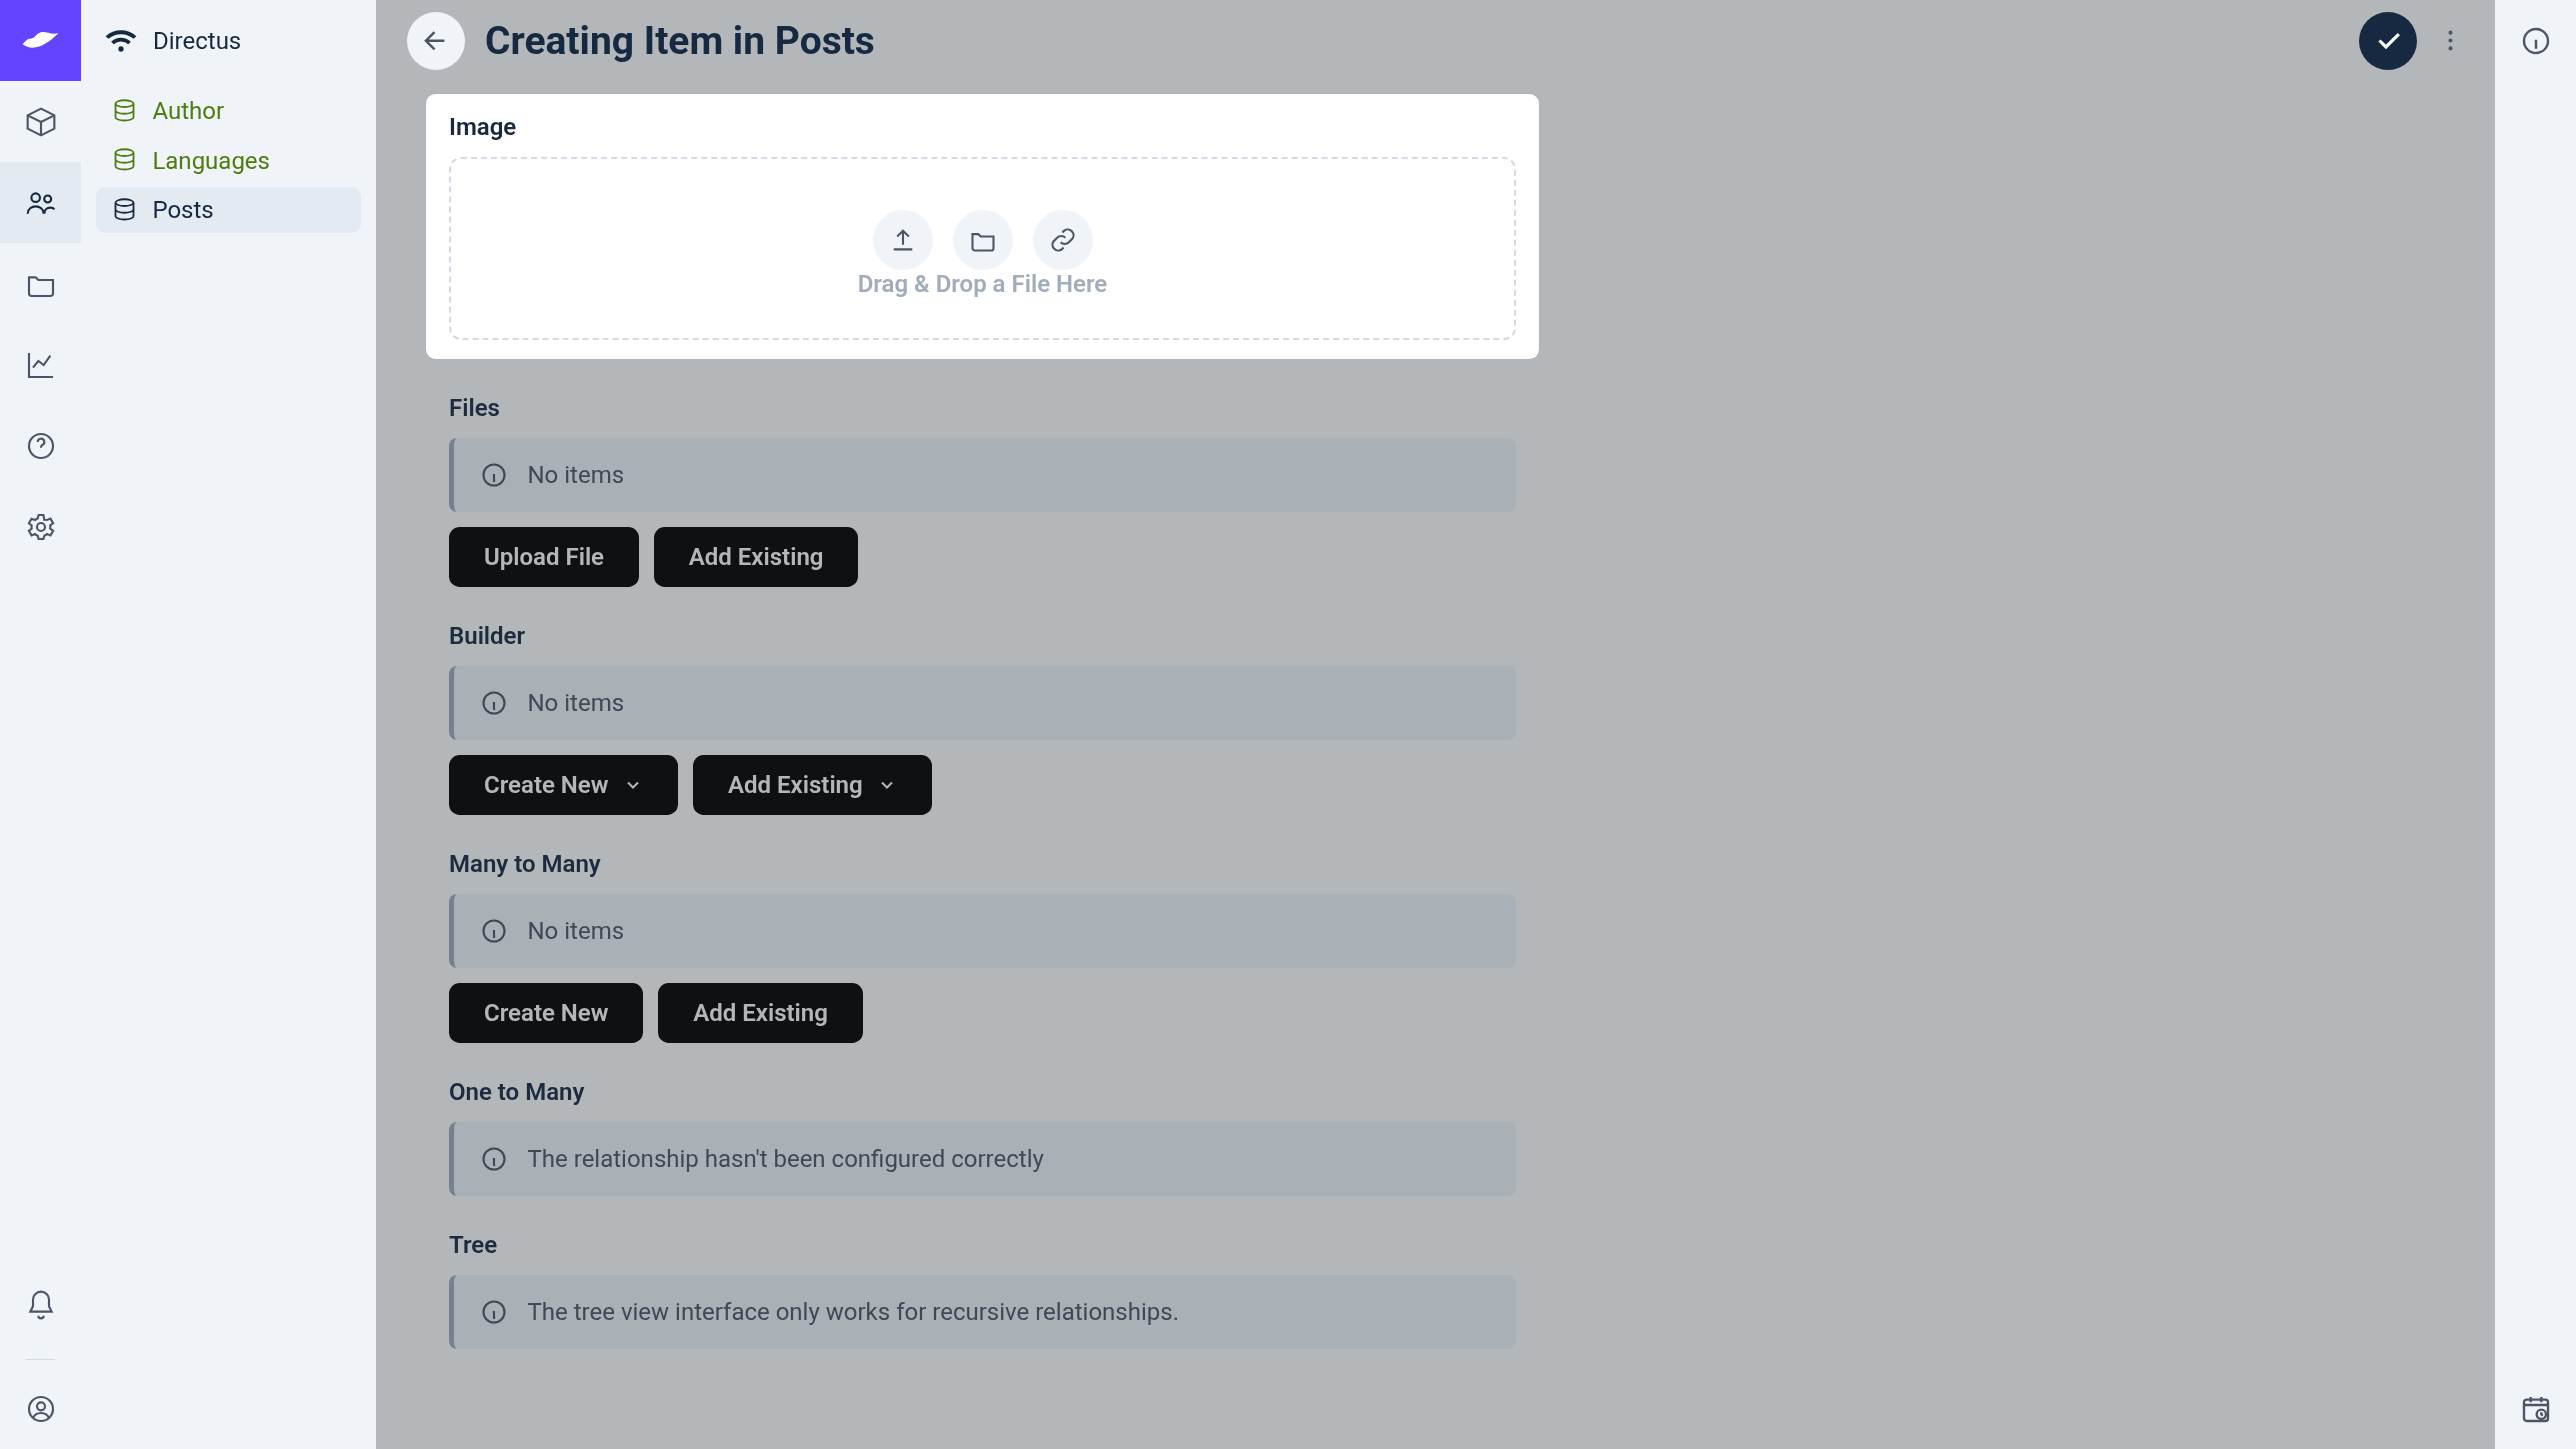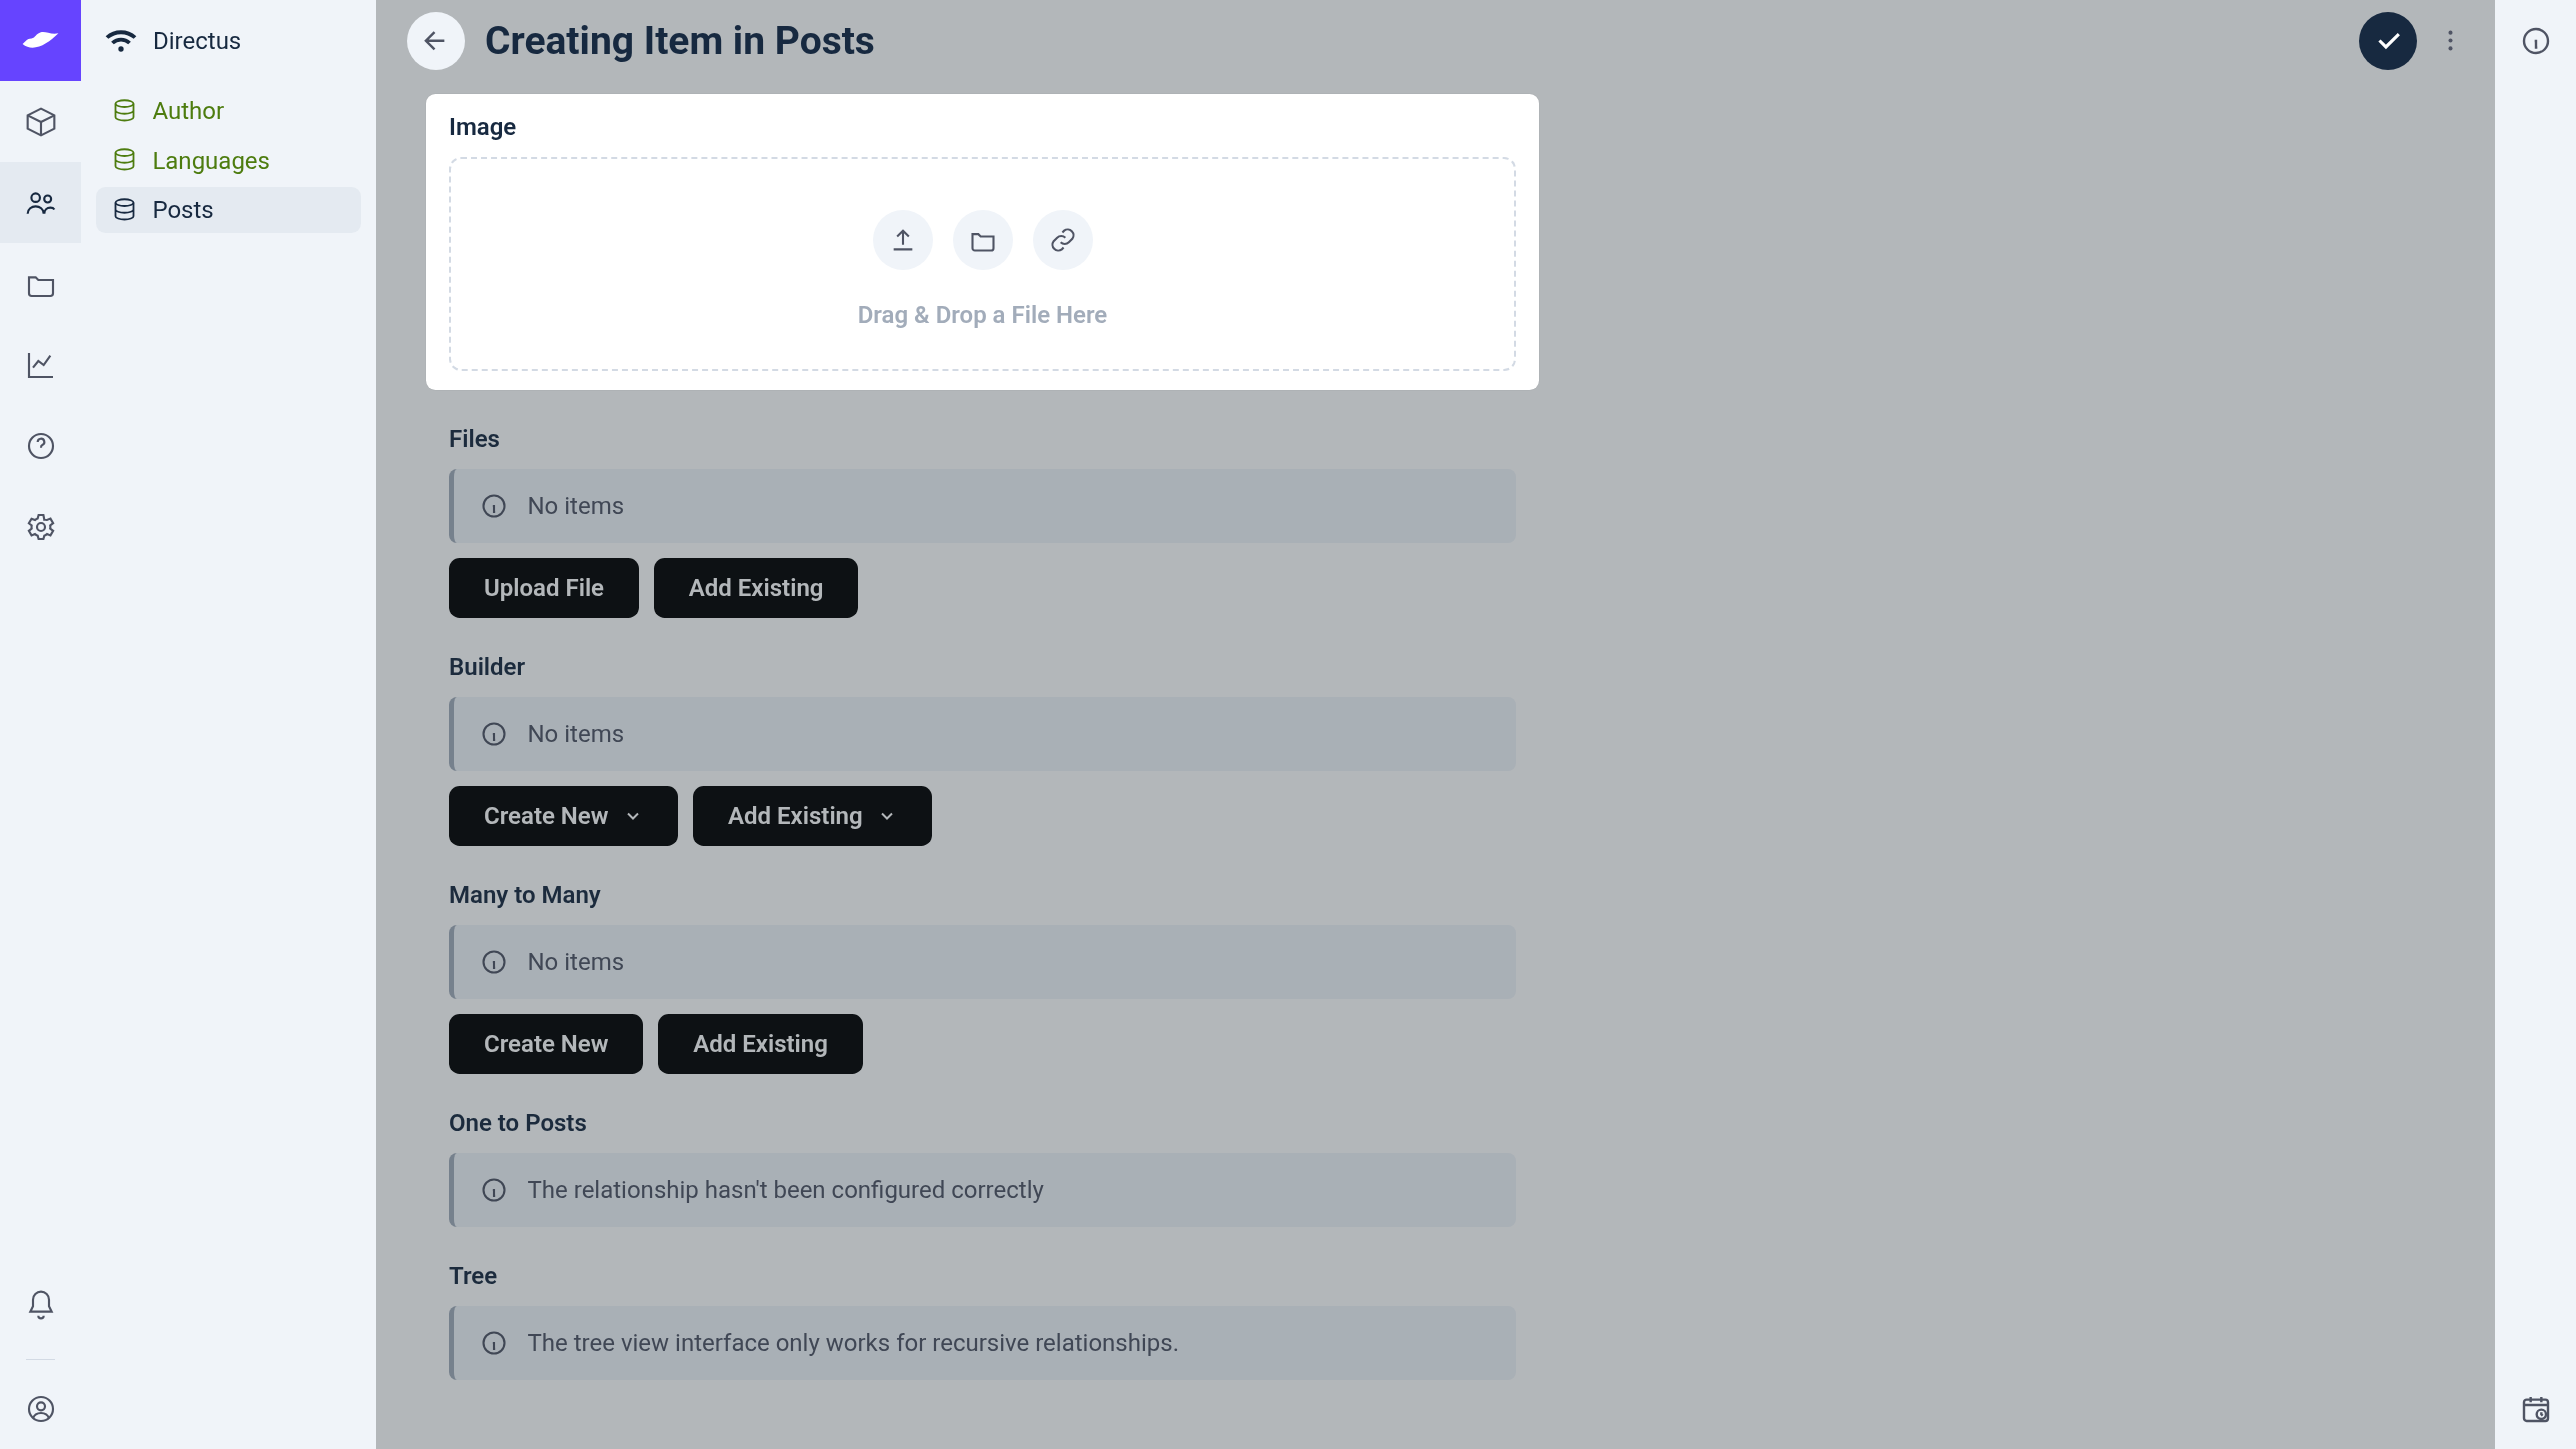--- a/index.html
+++ b/index.html
@@ -182,21 +182,20 @@
 }
 
 
 .dropzone {
   border: 2.7px dashed #d3dae4;
   border-radius: 12px;
   padding: 51px 13.4px 40px 13.4px;
   display: flex;
   flex-direction: column;
   align-items: center;
-  gap: 31px;
 }
 .dropzone-icons {
   display: flex;
   gap: 20px;
 }
 .dz-icon {
   width: 60px;
   height: 60px;
   border-radius: 50%;
   background: #f0f4f9;
@@ -468,21 +467,21 @@
           <div class="btn">
               <span>Create New</span>
             </div>
           <div class="btn">
               <span>Add Existing</span>
             </div>
         </div>
       </div>
 
       <div class="section">
-        <div class="section-label">One to Posts</div>
+        <div class="section-label">One to Many</div>
         <div class="info-strip">
           <svg viewBox="0 0 24 24" fill="none" stroke="currentColor" stroke-width="1.8">
               <circle cx="12" cy="12" r="9"></circle>
               <path d="M12 8h.01M11 12h1v5h1"></path>
             </svg>
           <span class="msg">The relationship hasn't been configured correctly</span>
         </div>
       </div>
 
       <div class="section" style="margin-bottom:0">

